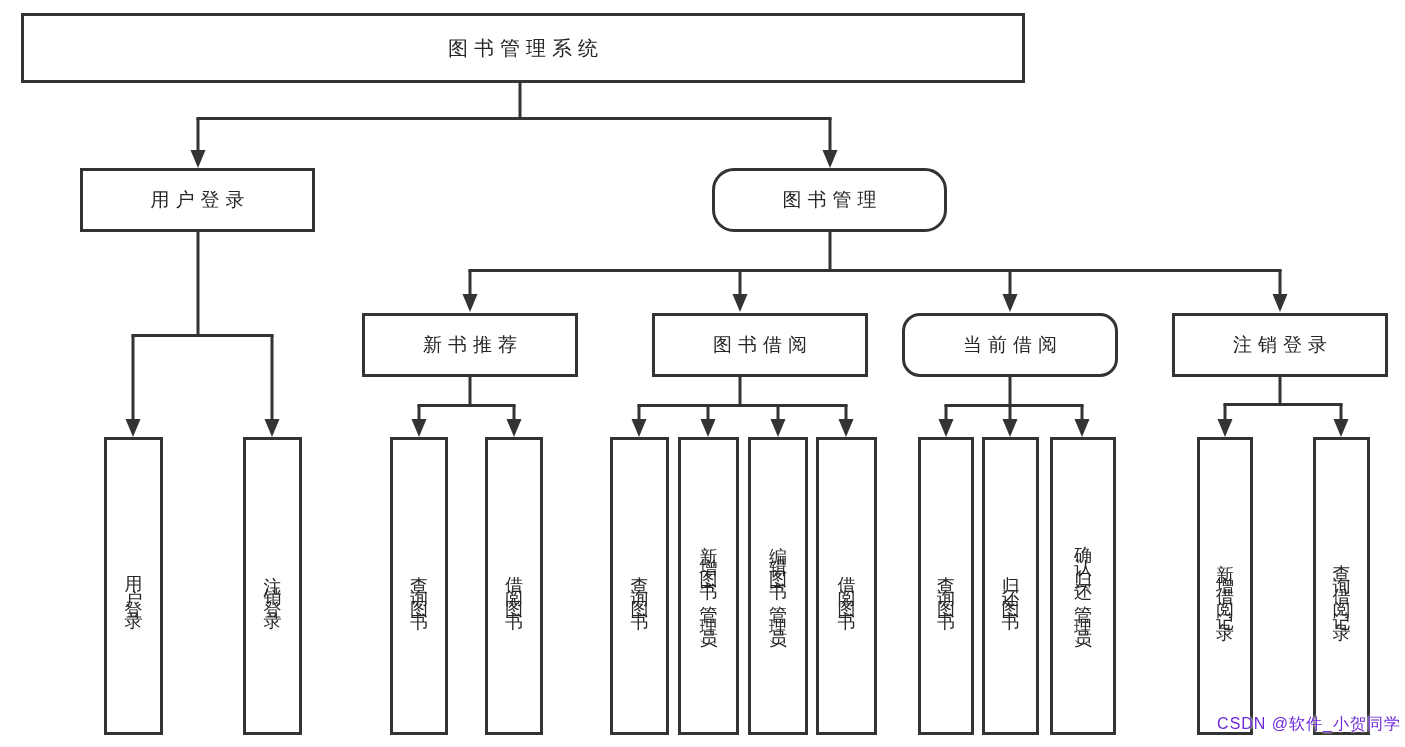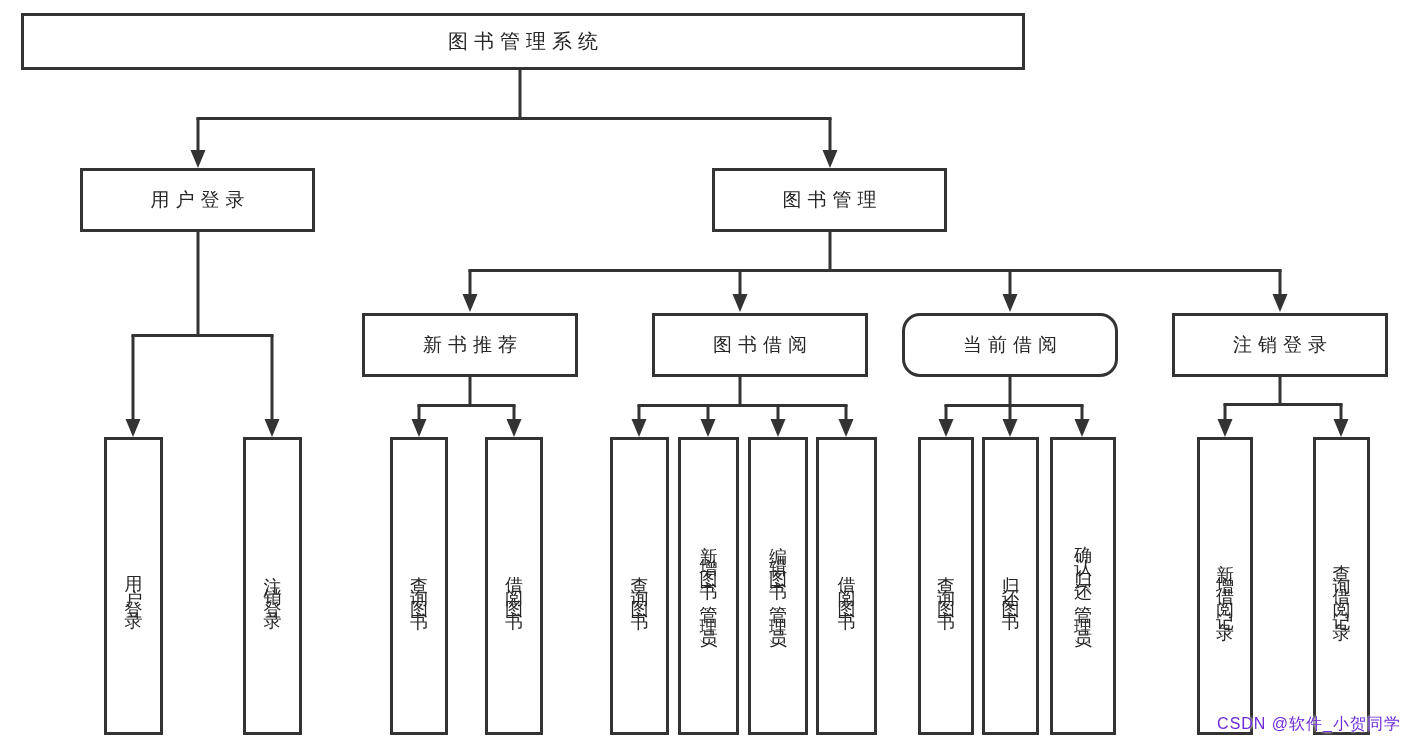--- a/index.html
+++ b/index.html
@@ -32,21 +32,21 @@
     align-items: center;
     justify-content: center;
     white-space: nowrap;
   }
   .h-node {
     font-size: 19px;
     letter-spacing: 6px;
     text-indent: 6px;
   }
   .root-node {
-    left: 21px;  top: 13px;  width: 1004px; height: 57px;
+    left: 21px;  top: 13px;  width: 1004px; height: 70px;
     font-size: 20px;
   }
   .lvl2 { height: 64px; top: 168px; }
   .lvl3 { height: 64px; top: 313px; width: 216px; }
   .leaf {
     top: 437px;
     height: 298px;
     writing-mode: vertical-rl;
     font-size: 18px;
     letter-spacing: 12px;
@@ -129,21 +129,21 @@
     <line x1="1223.5" y1="404.5" x2="1342.5" y2="404.5"></line>
     <line x1="1225" y1="404" x2="1225" y2="421"></line>
     <polygon points="1217.5,419 1232.5,419 1225,437"></polygon>
     <line x1="1341" y1="404" x2="1341" y2="421"></line>
     <polygon points="1333.5,419 1348.5,419 1341,437"></polygon>
   </svg>
 
   <div class="node h-node root-node">图书管理系统</div>
 
   <div class="node h-node lvl2" style="left:80px; width:235px;">用户登录</div>
-  <div class="node h-node lvl2" style="left:712px; width:235px;">图书管理</div>
+  <div class="node h-node lvl2" style="left:712px; width:235px;border-radius:22px;">图书管理</div>
 
   <div class="node h-node lvl3" style="left:362px;font-family:Liberation Serif, serif;">新书推荐</div>
   <div class="node h-node lvl3" style="left:632px;margin-left:20px;">图书借阅</div>
   <div class="node h-node lvl3" style="left:902px;border-radius:18px;">当前借阅</div>
   <div class="node h-node lvl3" style="left:1172px;">注销登录</div>
 
   <div class="node leaf" style="left:104px; width:59px;">用户登录</div>
   <div class="node leaf" style="left:243px; width:59px;">注销登录</div>
 
   <div class="node leaf" style="left:390px; width:58px;">查询图书</div>

